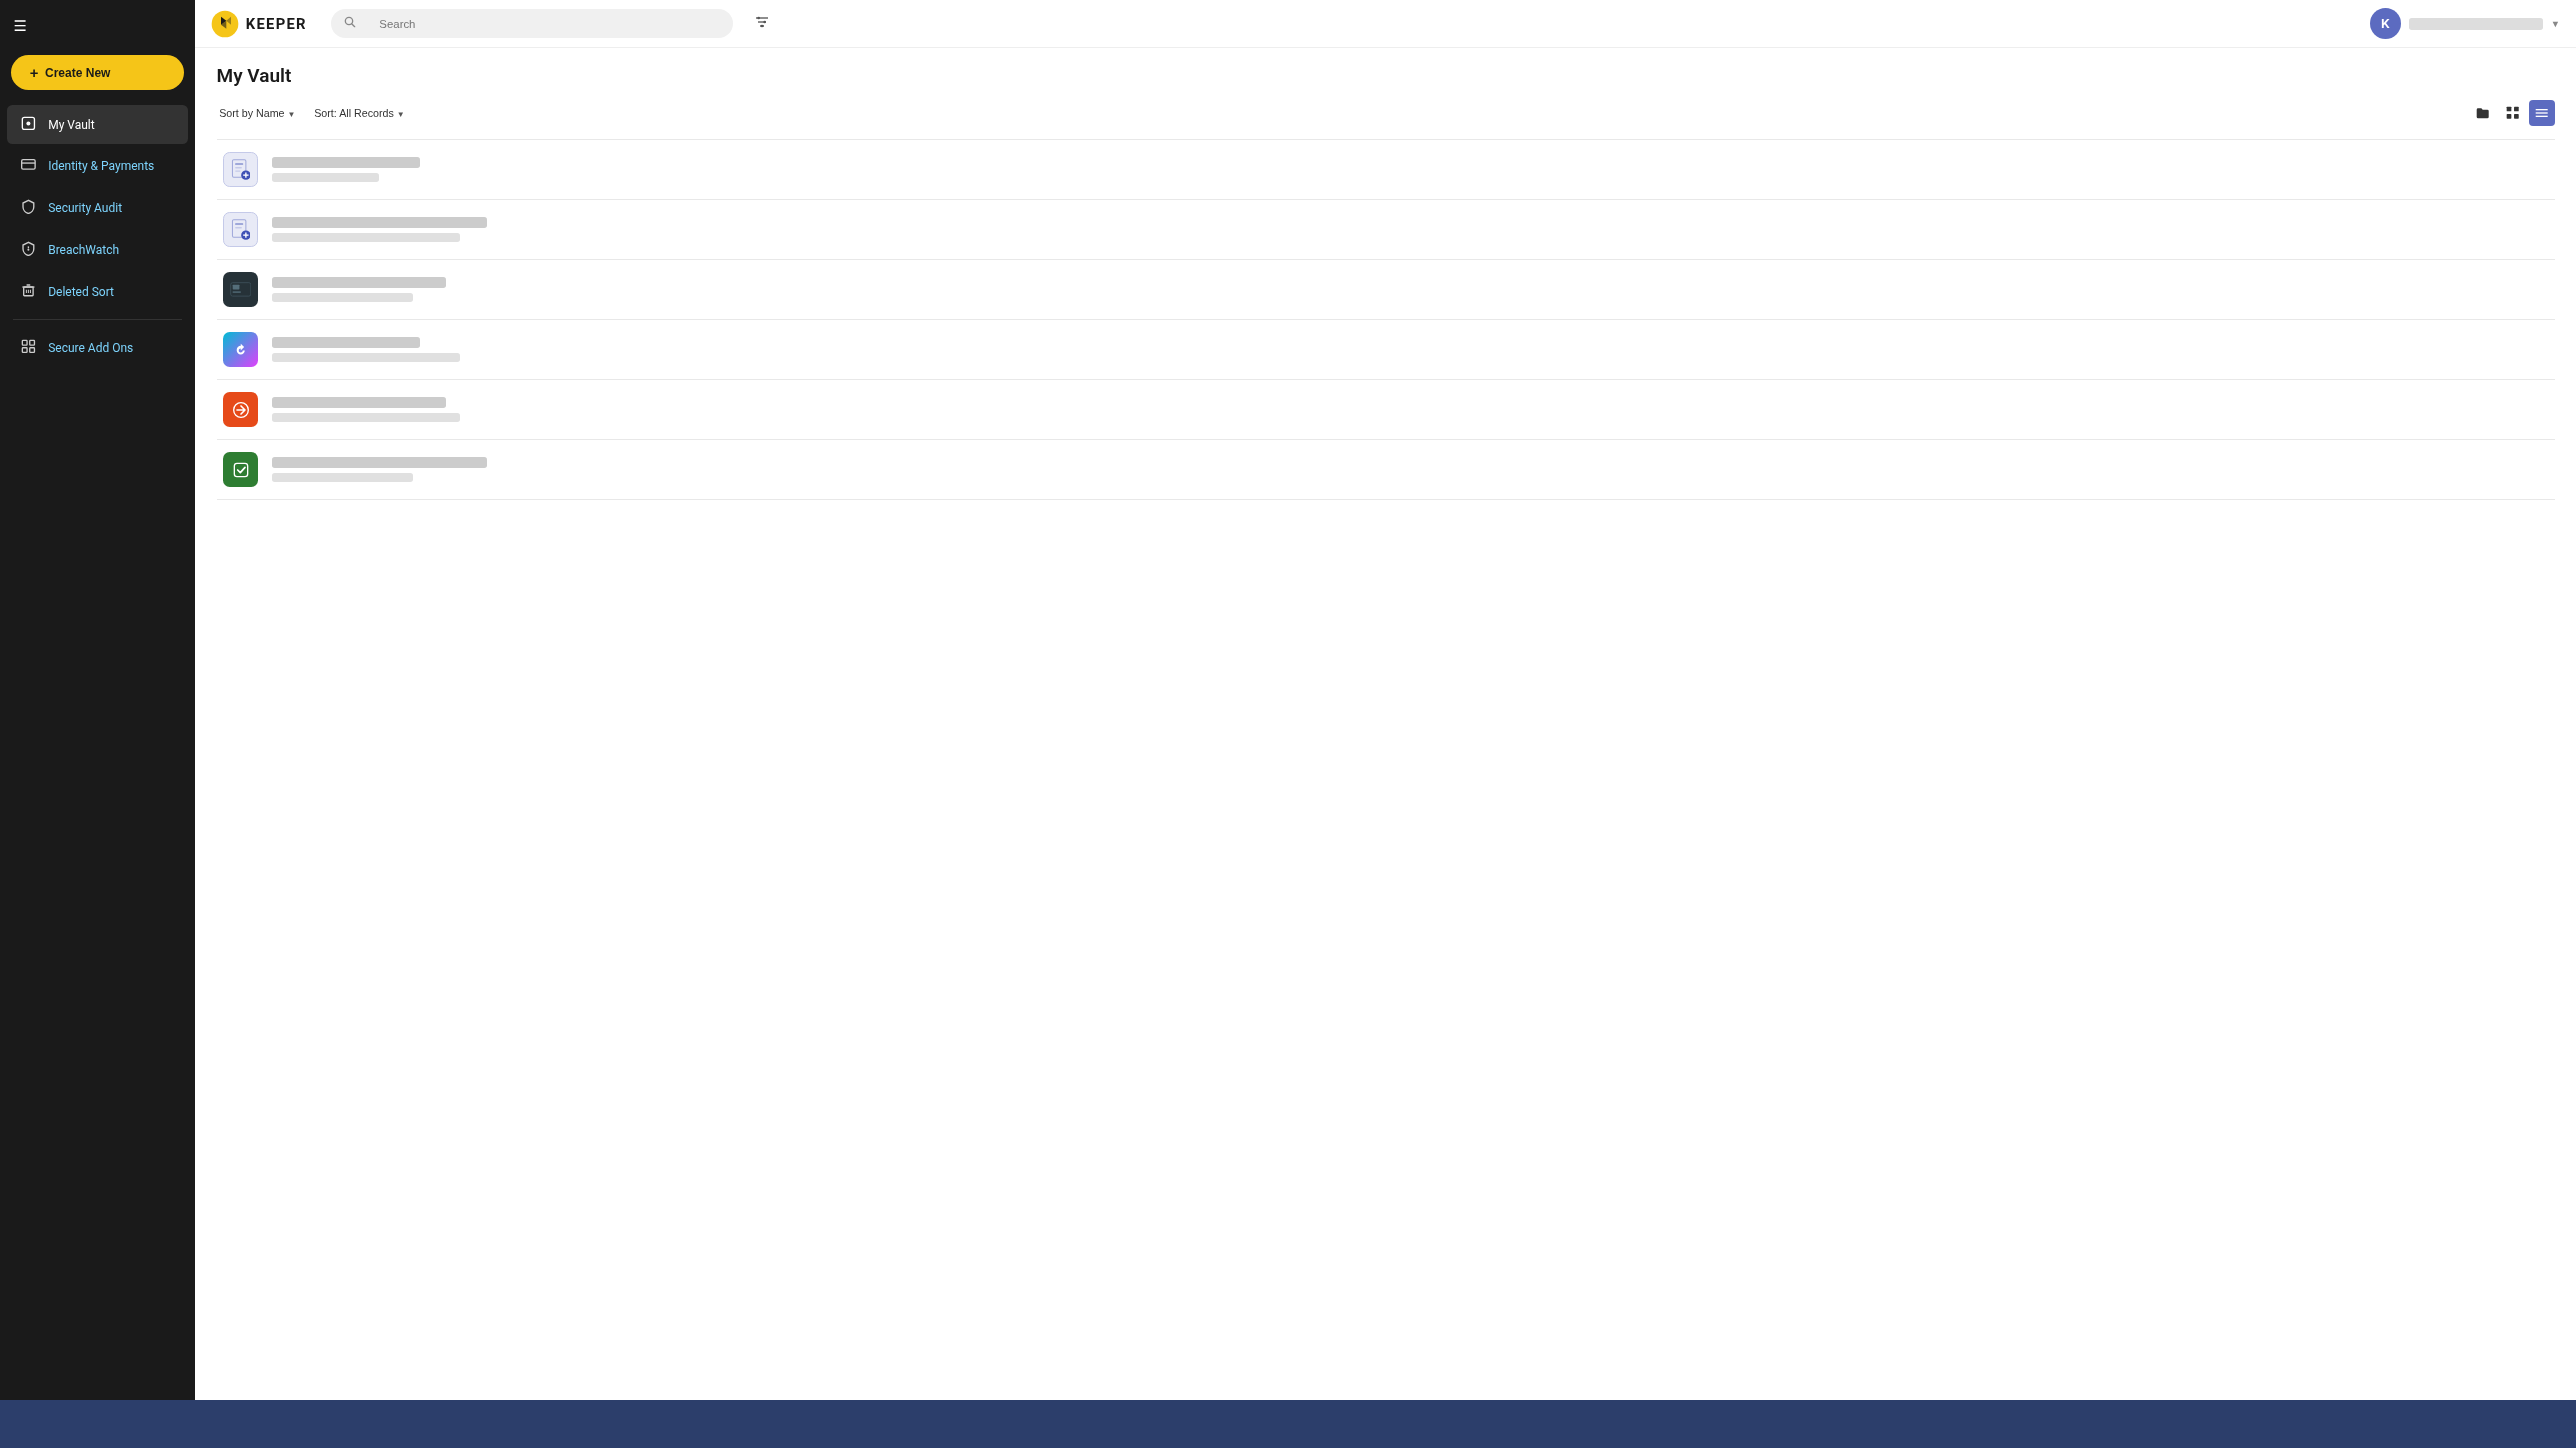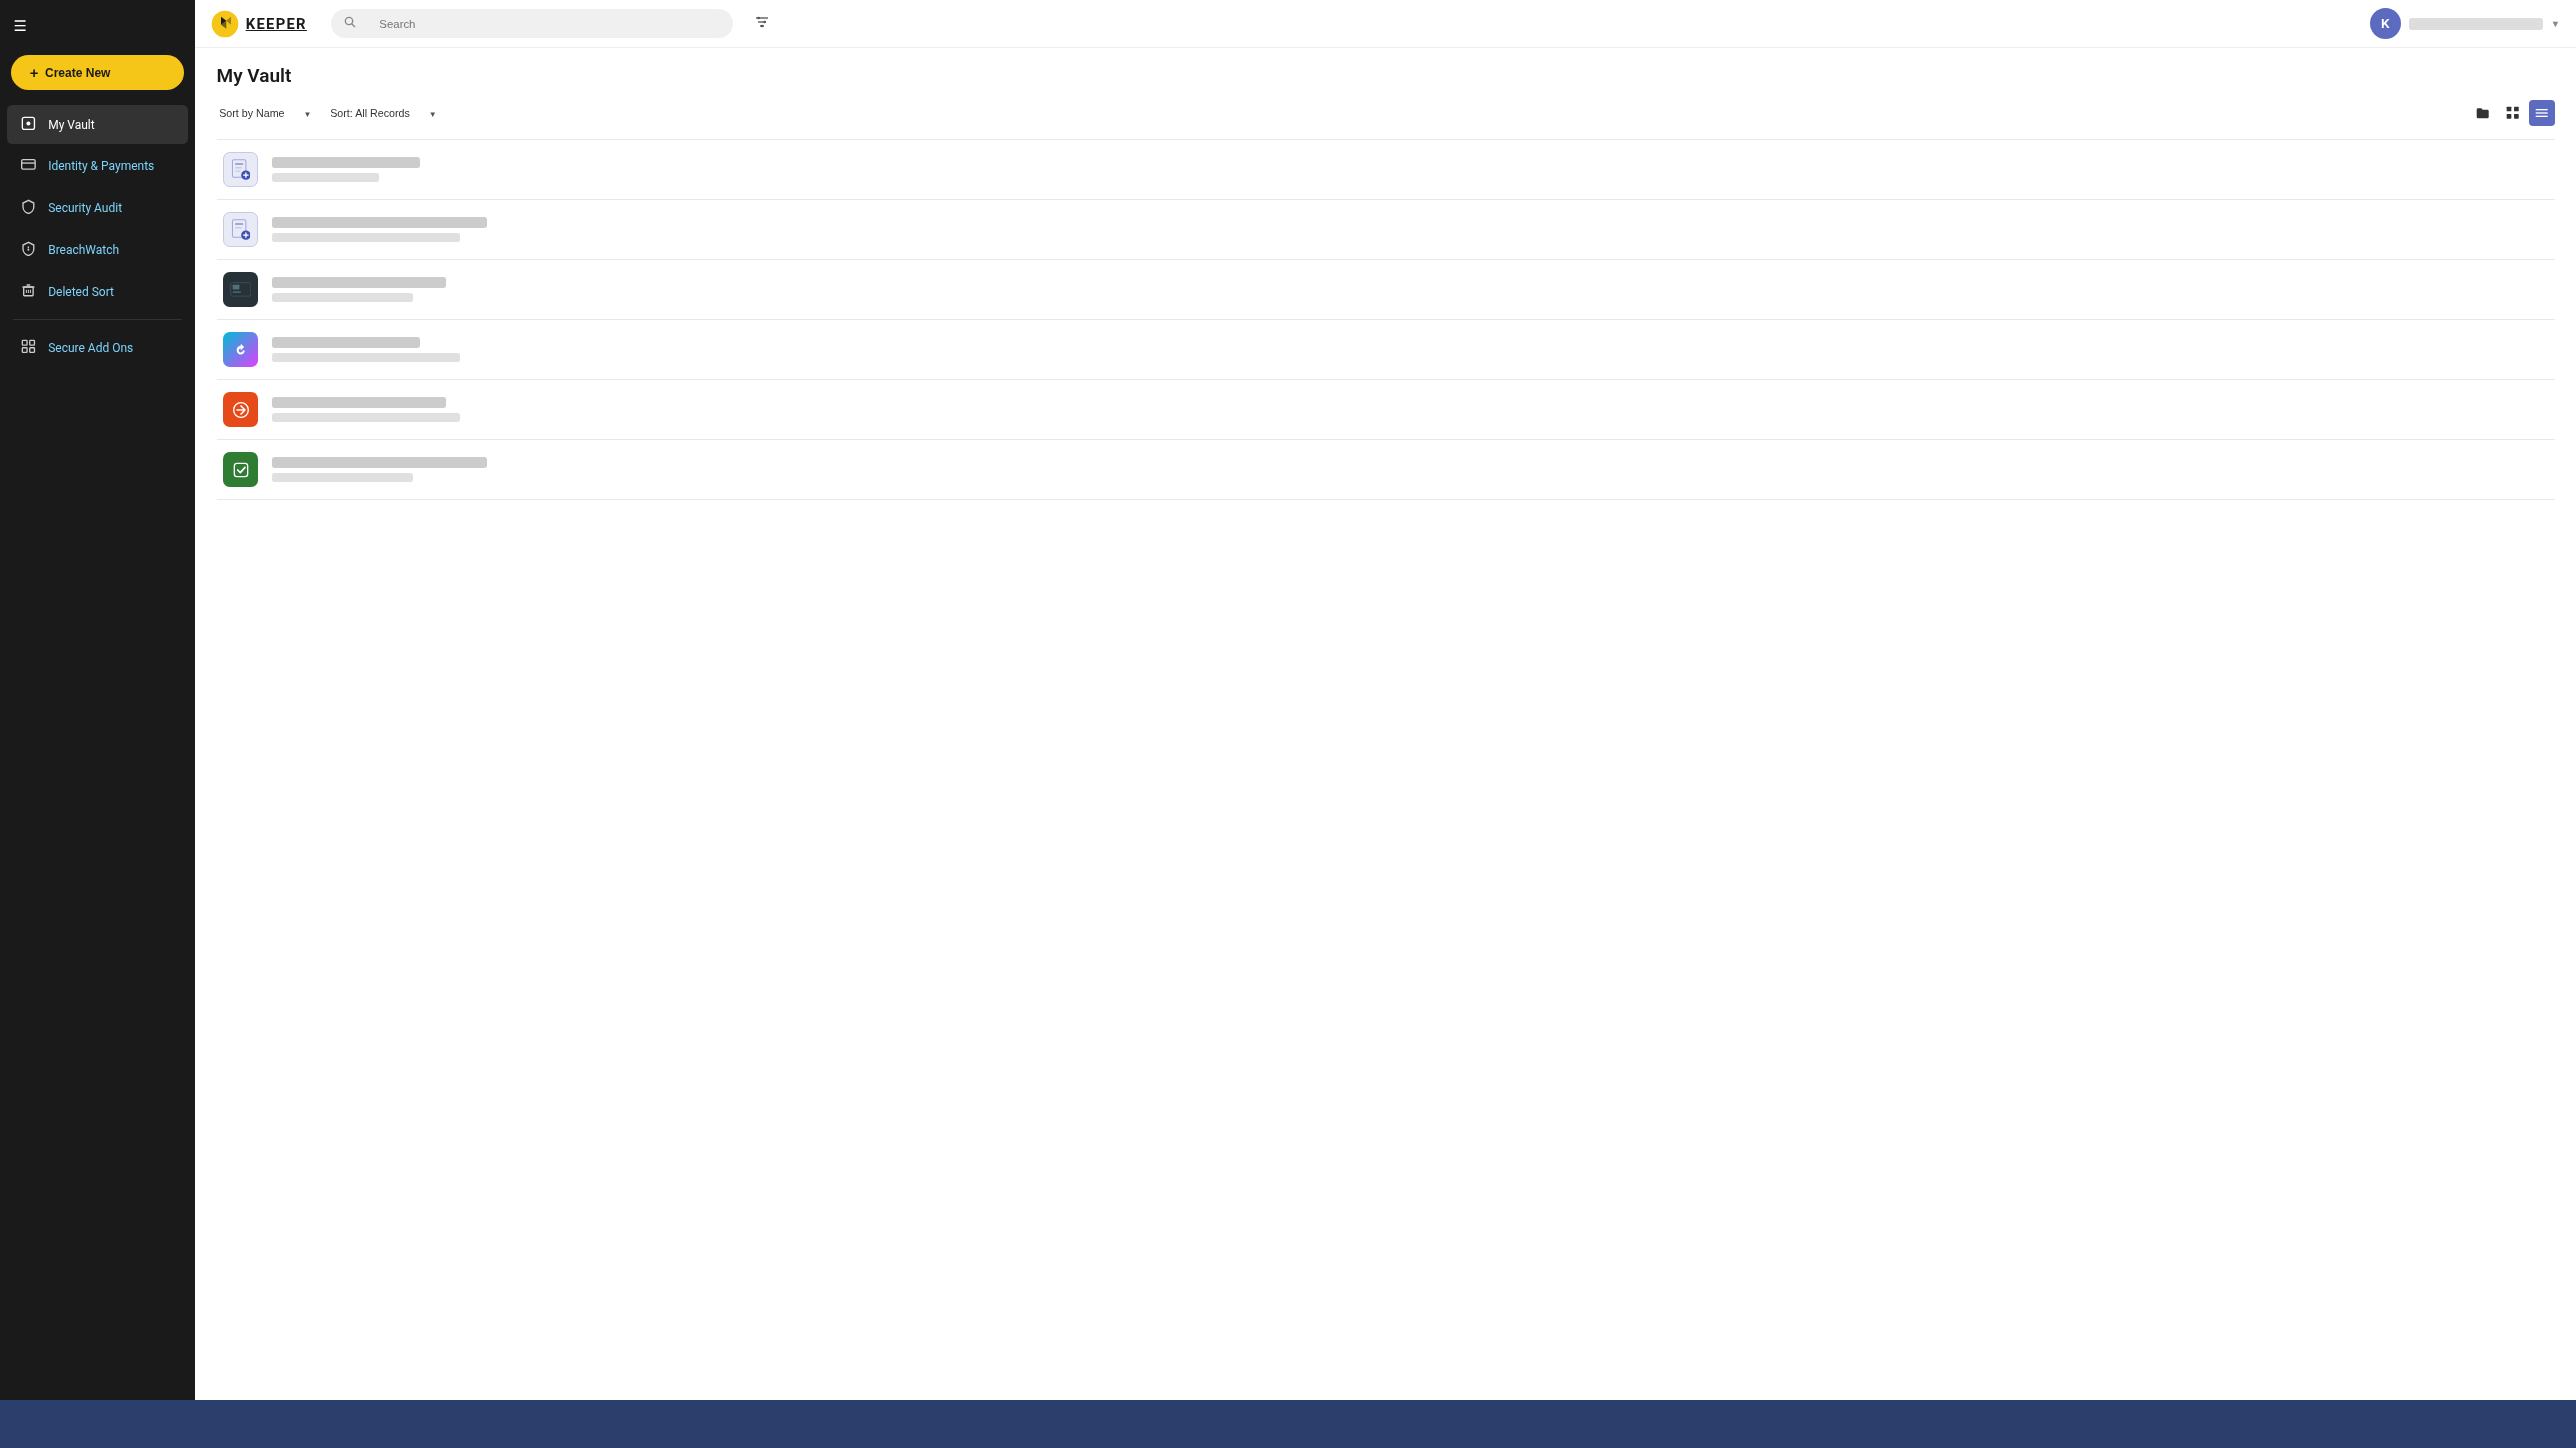--- a/index.html
+++ b/index.html
@@ -111,21 +111,20 @@
       align-items: center;
       gap: 6.7px;
       margin-right: 10.7px;
     }
 
     .logo-text {
       font-size: 14.8px;
       font-weight: 700;
       letter-spacing: 1.3px;
       color: #1a1a1a;
-      text-decoration: underline;
     }
 
     .search-bar {
       display: flex;
       align-items: center;
       background: #f0f0f0;
       border-radius: 34px;
       padding: 6.7px 13.4px;
       flex: 1;
       max-width: 402px;
@@ -203,21 +202,21 @@
     .toolbar {
       display: flex;
       align-items: center;
       gap: 13.4px;
       margin-bottom: 13.4px;
     }
 
     .sort-btn, .filter-btn {
       display: flex;
       align-items: flex-end;
-      gap: 19px;
+      gap: 3px;
       background: transparent;
       border: none;
       font-size: 10.7px;
       color: #333;
       cursor: pointer;
       padding: 4px 2.7px;
     }
 
     .sort-btn .chevron, .filter-btn .chevron {
       font-size: 8px;

